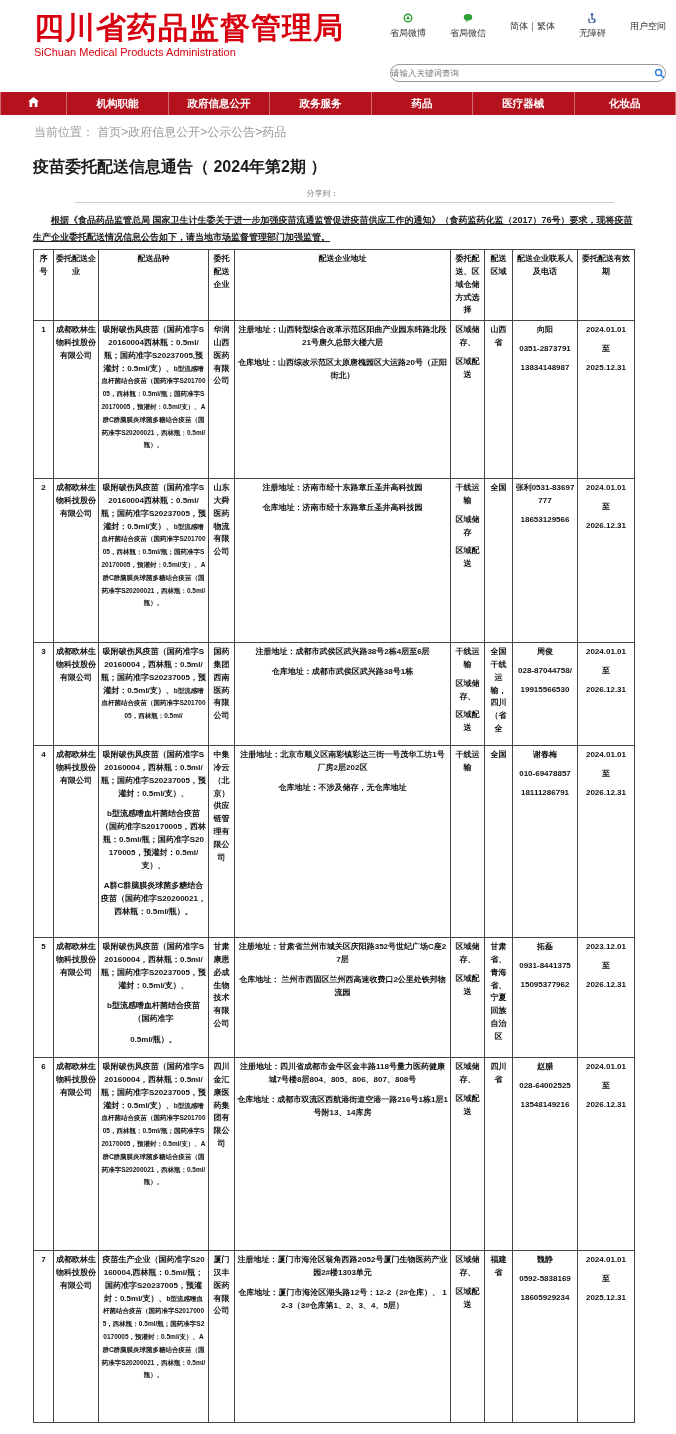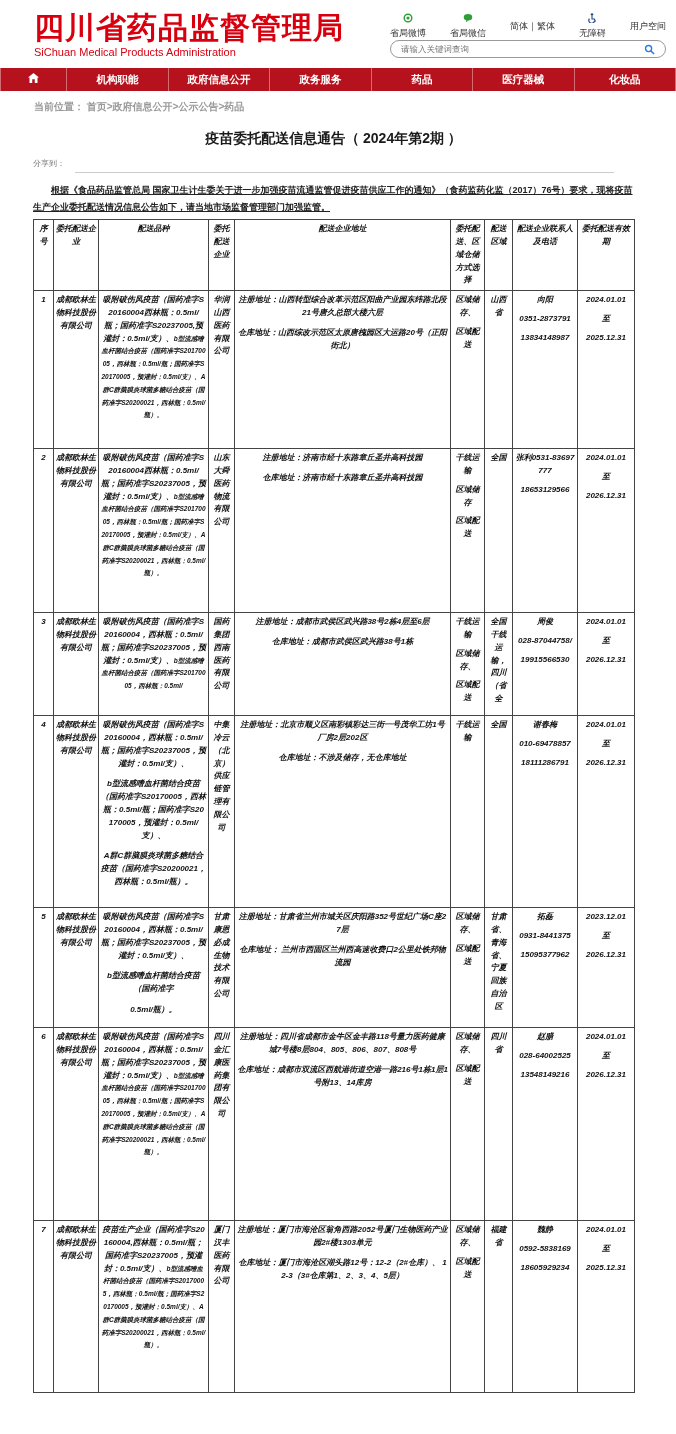--- a/index.html
+++ b/index.html
@@ -12,44 +12,44 @@
         font-family:"Liberation Sans","DejaVu Sans",sans-serif;color:var(--ink);}
   
   .site-header{display:flex;justify-content:space-between;align-items:flex-start;
                padding:12px 10px 6px 34px;}
   .logo-cn{font-size:30px;font-weight:bold;color:var(--brand);letter-spacing:1px;line-height:1.05;}
   .logo-en{font-size:11px;font-weight:normal;color:var(--brand);margin-top:2px;}
   .header-right{width:276px;padding-top:1px;}
   .top-links{display:flex;align-items:center;justify-content:space-between;
              font-size:9px;color:#333;}
   .top-link{display:inline-flex;align-items:center;gap:2px;cursor:pointer;white-space:nowrap;flex-direction:column;}
-  .search-box{margin-top:0;border:1px solid #9a9a9a;border-radius:9px;height:18px;
-              display:flex;align-items:center;padding:0 10px;background:#fff;}
+  .search-box{margin-top:24px;border:1px solid #9a9a9a;border-radius:9px;height:18px;
+              display:flex;align-items:center;padding:0 0;background:#fff;}
   .search-box input{border:none;outline:none;flex:1;font-size:8.5px;color:#333;background:transparent;
                     font-family:inherit;}
   .search-icon{display:inline-flex;cursor:pointer;}
   
   .nav{height:23px;background:var(--nav);display:flex;align-items:center;
        color:#fff;font-size:10.5px;font-weight:bold;margin-top:4px;}
   .nav-item{flex:1;text-align:center;cursor:pointer;border-left:1px solid rgba(255,255,255,.38);
             line-height:23px;height:35px;display:flex;align-items:center;justify-content:center;}
   .nav-item.home{flex:.65;}
   .nav:after{content:"";border-left:1px solid rgba(255,255,255,.38);height:23px;}
   
-  .breadcrumb{margin:9px 0 16px 34px;font-size:10px;color:#999;font-weight:bold;}
+  .breadcrumb{margin:9px 0 16px 34px;font-size:12px;color:#999;}
   
   main{width:601px;margin:0 0 0 33px;}
-  h1{text-align:center;font-size:14px;font-weight:bold;color:#1a1a1a;margin:16px 0 10px;}
-  .share{text-align:left;font-size:8px;color:#777;margin-right:22px;cursor:pointer;}
+  h1{font-size:16px;font-weight:bold;color:#1a1a1a;margin:16px 0 10px;}
+  .share{text-align:center;font-size:8px;color:#777;margin-right:22px;cursor:pointer;}
   .rule{border:none;border-top:1px solid #ccc;margin:3px 20px 2px 42px;}
   .pubdate{text-align:right;font-size:8px;color:#777;margin-right:6px;}
   .intro{font-size:9px;font-weight:bold;color:#222;line-height:1.85;text-indent:2em;
          margin:9px 0 4px;text-decoration:underline;}
   
-  table{border-collapse:collapse;table-layout:fixed;width:601px;font-style:italic;}
+  table{border-collapse:collapse;table-layout:fixed;width:601px;}
   th,td{border:1px solid var(--border);padding:3px 2px;text-align:center;vertical-align:top;
         font-size:8px;font-weight:bold;color:#111;line-height:1.6;word-break:break-all;}
   thead tr{height:64px;}
   tbody tr:nth-child(1){height:158px;}
   tbody tr:nth-child(2){height:164px;}
   tbody tr:nth-child(3){height:103px;}
   tbody tr:nth-child(4){height:192px;}
   tbody tr:nth-child(5){height:120px;}
   tbody tr:nth-child(6){height:193px;}
   tbody tr:nth-child(7){height:172px;}

